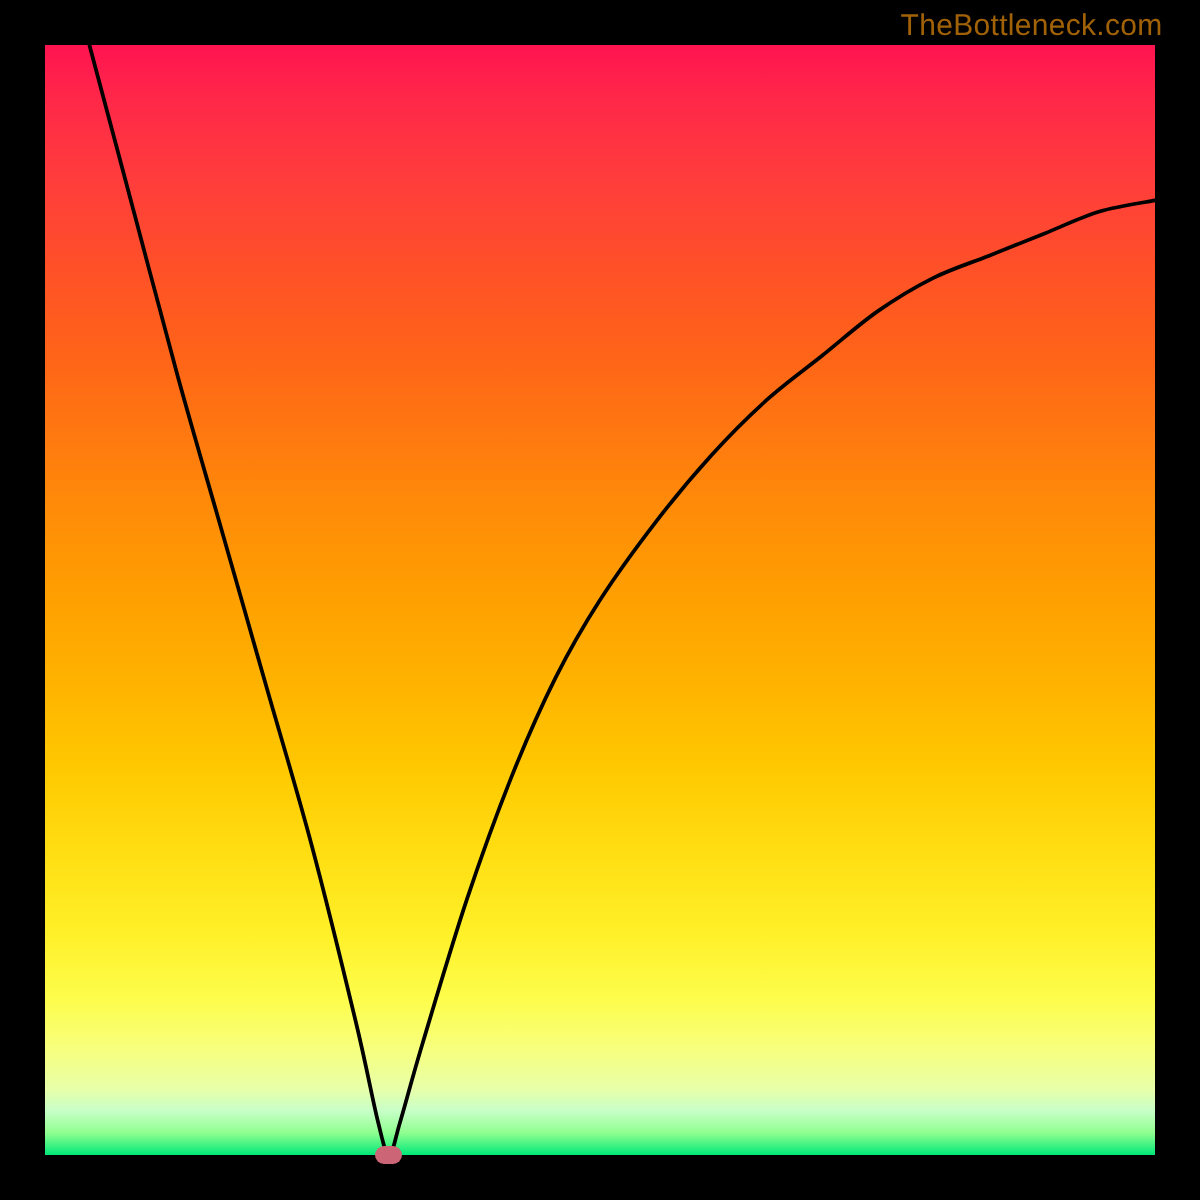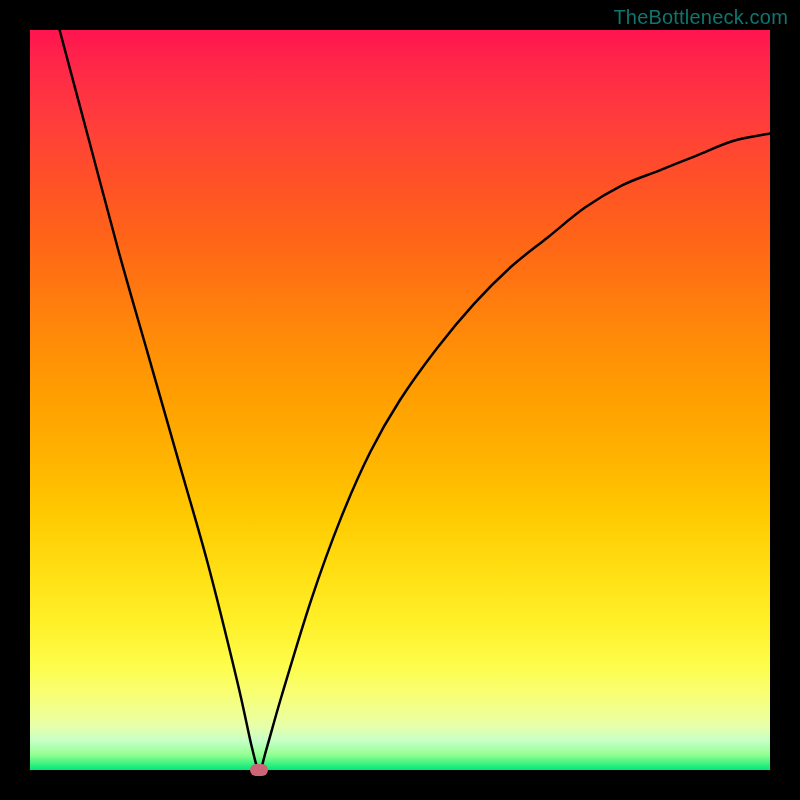--- a/index.html
+++ b/index.html
@@ -49,22 +49,22 @@
     position: absolute;
     left: 0;
     top: 0;
     width: 740px;
     height: 740px;
     overflow: visible;
   }
   .watermark {
     position: absolute;
     top: 6px;
-    right: 12px;
-    color: #0f766e;
+    right: 25px;
+    color: #a16207;
     font-size: 20px;
     font-weight: 400;
     letter-spacing: 0.2px;
     user-select: none;
   }
   .marker {
     position: absolute;
     width: 18px;
     height: 12px;
     border-radius: 6px;

